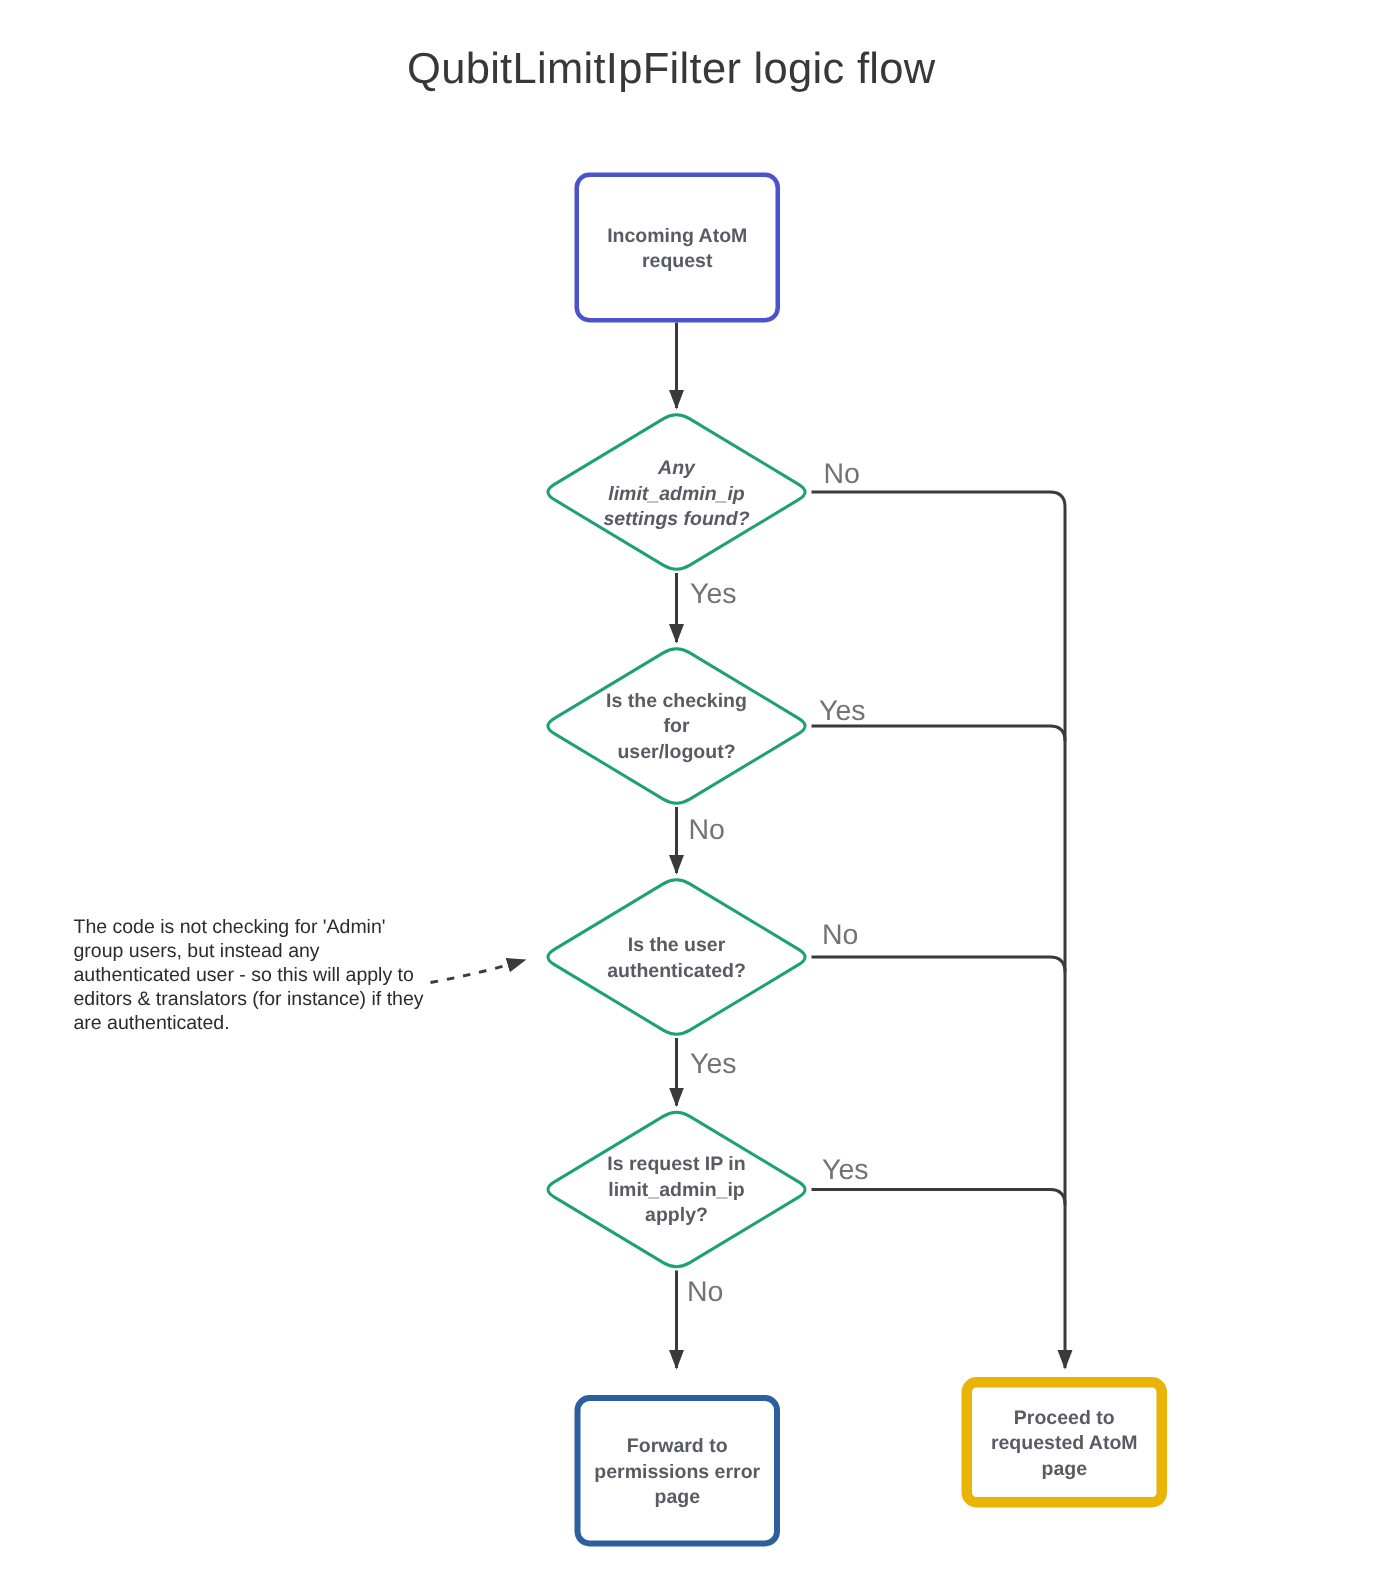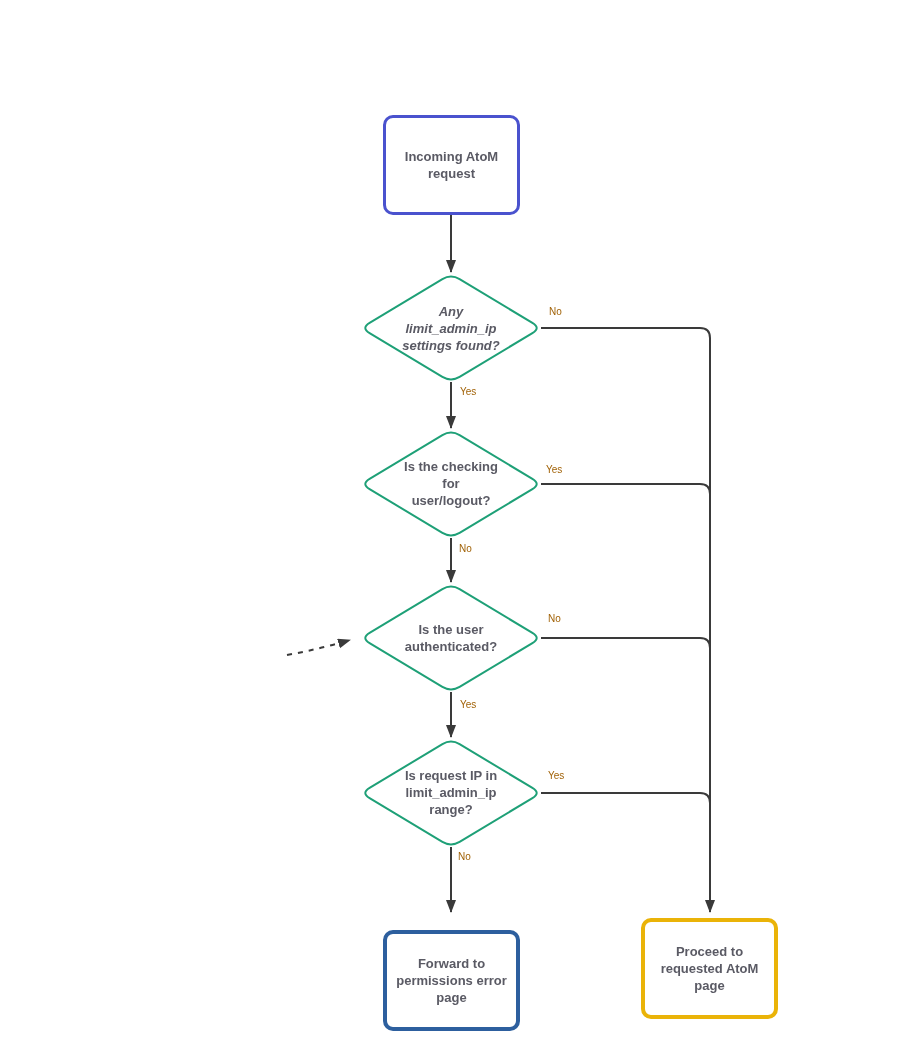--- a/index.html
+++ b/index.html
@@ -55,37 +55,37 @@
     border: 3px solid #4a52ce;
   }
   .node-error {
     left: 383px; top: 918px;
     width: 137px; height: 101px;
     border: 4px solid #2d5f9e;
     margin-top: 12px;
   }
   .node-success {
     left: 641px; top: 918px;
-    width: 137px; height: 101px;
-    border: 4px solid #eab308;
+    width: 137px; height: 87px;
+    border: 7px solid #eab308;
   }
   .diamond-label {
     position: absolute;
     left: 366px;
     width: 170px;
   }
   .dlabel-1 { top: 303px; font-style: italic; }
   .dlabel-2 { top: 458px; }
   .dlabel-3 { top: 621px; }
   .dlabel-4 { top: 767px; }
   .edge-label {
     position: absolute;
-    font-size: 10px;
+    font-size: 19px;
     font-weight: 400;
-    color: #a16207;
+    color: #737373;
   }
   .el-settings-no  { left: 549px; top: 306px; }
   .el-settings-yes { left: 460px; top: 386px; }
   .el-logout-yes   { left: 546px; top: 464px; }
   .el-logout-no    { left: 459px; top: 543px; }
   .el-auth-no      { left: 548px; top: 613px; }
   .el-auth-yes     { left: 460px; top: 699px; }
   .el-ip-yes       { left: 548px; top: 770px; }
   .el-ip-no        { left: 458px; top: 851px; }
   .annotation {
@@ -97,20 +97,21 @@
     line-height: 16px;
     color: #2b2b2b;
     white-space: pre-line;
   }
 </style>
 </head>
 <body>
 
 <div class="canvas">
 
+  <div class="title">QubitLimitIpFilter logic flow</div>
 
   <svg class="connector-layer" width="922" height="1049" viewBox="0 0 922 1049">
     <defs>
       <marker id="arrow" markerWidth="14" markerHeight="12" refX="12" refY="5" orient="auto" markerUnits="userSpaceOnUse">
         <path d="M0,0 L13,5 L0,10 Z" fill="#3a3a3a"></path>
       </marker>
     </defs>
 
     <path d="M 451 215 L 451 272" stroke="#3a3a3a" stroke-width="2" fill="none" marker-end="url(#arrow)"></path>
     <path d="M 451 382 L 451 428" stroke="#3a3a3a" stroke-width="2" fill="none" marker-end="url(#arrow)"></path>
@@ -149,25 +150,30 @@
   <div class="diamond-label dlabel-1">Any
 limit_admin_ip
 settings found?</div>
   <div class="diamond-label dlabel-2">Is the checking
 for
 user/logout?</div>
   <div class="diamond-label dlabel-3">Is the user
 authenticated?</div>
   <div class="diamond-label dlabel-4">Is request IP in
 limit_admin_ip
-range?</div>
+apply?</div>
 
   <div class="edge-label el-settings-no">No</div>
   <div class="edge-label el-settings-yes">Yes</div>
   <div class="edge-label el-logout-yes">Yes</div>
   <div class="edge-label el-logout-no">No</div>
   <div class="edge-label el-auth-no">No</div>
   <div class="edge-label el-auth-yes">Yes</div>
   <div class="edge-label el-ip-yes">Yes</div>
   <div class="edge-label el-ip-no">No</div>
 
+  <div class="annotation">The code is not checking for 'Admin'
+group users, but instead any
+authenticated user - so this will apply to
+editors &amp; translators (for instance) if they
+are authenticated.</div>
 
 </div>
 
 </body></html>

